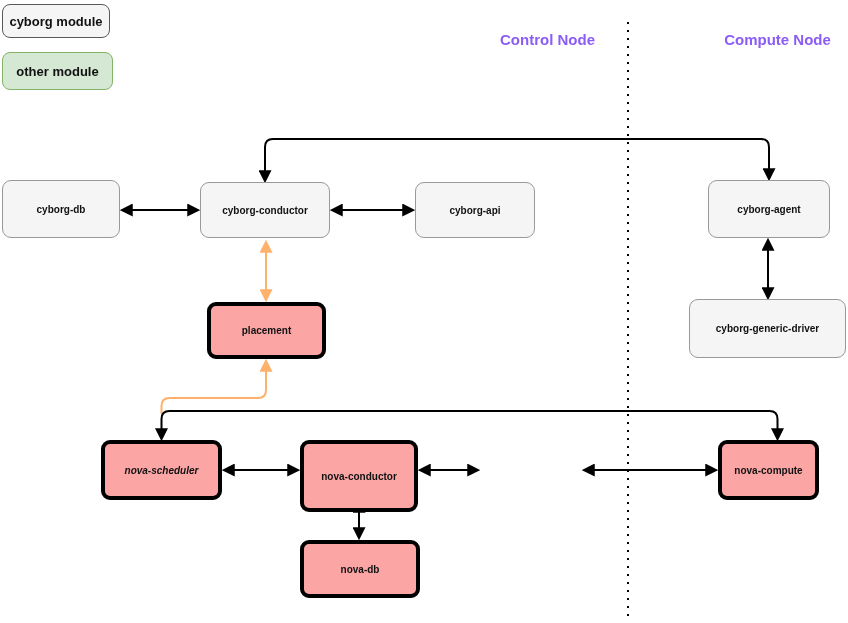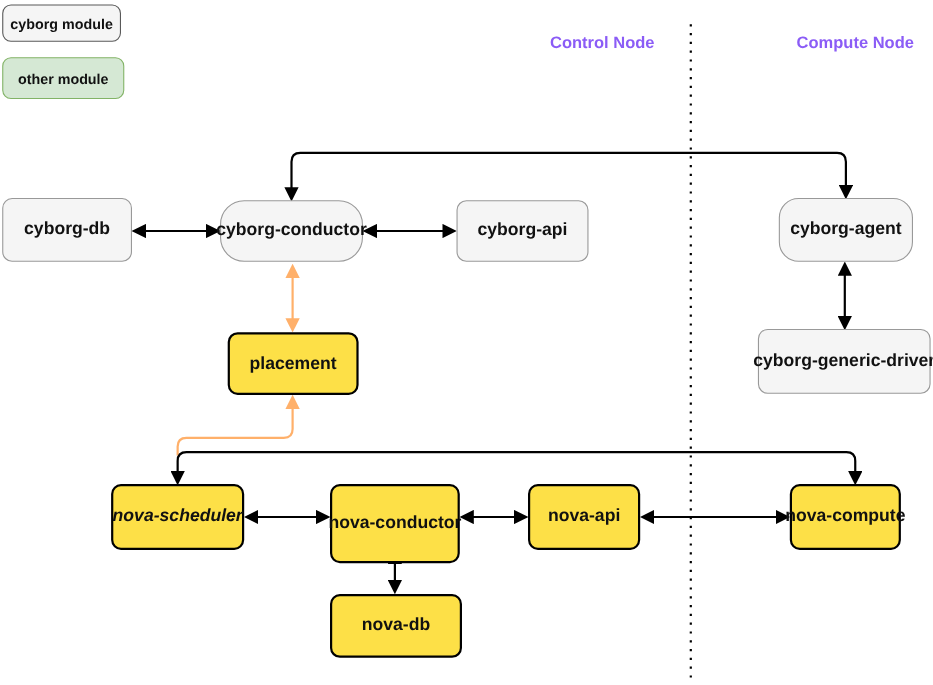--- a/index.html
+++ b/index.html
@@ -17,35 +17,35 @@
     width: 848px; height: 623px;
     z-index: 1;
   }
   .node {
     position: absolute;
     z-index: 2;
     display: flex;
     align-items: center;
     justify-content: center;
     border-radius: 9px;
-    font-size: 16px;
+    font-size: 10px;
     font-weight: 700;
     color: #111111;
     text-align: center;
     box-sizing: border-box;
     white-space: nowrap;
   }
   .node.gray  { background: #f5f5f5; border: 1px solid #999999; }
-  .node.green { background: #fde047; border: 2px solid #000000; }
+  .node.green { background: #fca5a5; border: 4px solid #000000; }
 
   
   #n-cyborg-db             { left: 2px;   top: 180px; width: 118px; height: 58px; }
-  #n-cyborg-conductor      { left: 200px; top: 182px; width: 130px; height: 56px; border-radius: 22px; }
+  #n-cyborg-conductor      { left: 200px; top: 182px; width: 130px; height: 56px; }
   #n-cyborg-api            { left: 415px; top: 182px; width: 120px; height: 56px; }
-  #n-cyborg-agent          { left: 708px; top: 180px; width: 122px; height: 58px; border-radius: 18px; }
+  #n-cyborg-agent          { left: 708px; top: 180px; width: 122px; height: 58px; }
   #n-cyborg-generic-driver { left: 689px; top: 299px; width: 157px; height: 59px; }
   #n-placement             { left: 207px; top: 302px; width: 119px; height: 57px; }
   #n-nova-scheduler        { left: 101px; top: 440px; width: 121px; height: 60px; font-style: italic; }
   #n-nova-conductor        { left: 300px; top: 440px; width: 118px; height: 72px; }
   #n-nova-api              { left: 480px; top: 440px; width: 102px; height: 60px; }
   #n-nova-compute          { left: 718px; top: 440px; width: 101px; height: 60px; }
   #n-nova-db               { left: 300px; top: 540px; width: 120px; height: 58px; }
 
   .legend-box {
     position: absolute;
@@ -133,23 +133,20 @@
   </div>
   <div class="node green" id="n-placement">
     <span>placement</span>
   </div>
   <div class="node green" id="n-nova-scheduler">
     <span>nova-scheduler</span>
   </div>
   <div class="node green" id="n-nova-conductor">
     <span>nova-conductor</span>
   </div>
-  <div class="node green" id="n-nova-api">
-    <span>nova-api</span>
-  </div>
   <div class="node green" id="n-nova-compute">
     <span>nova-compute</span>
   </div>
   <div class="node green" id="n-nova-db">
     <span>nova-db</span>
   </div>
 
 </div>
 
 </body></html>

